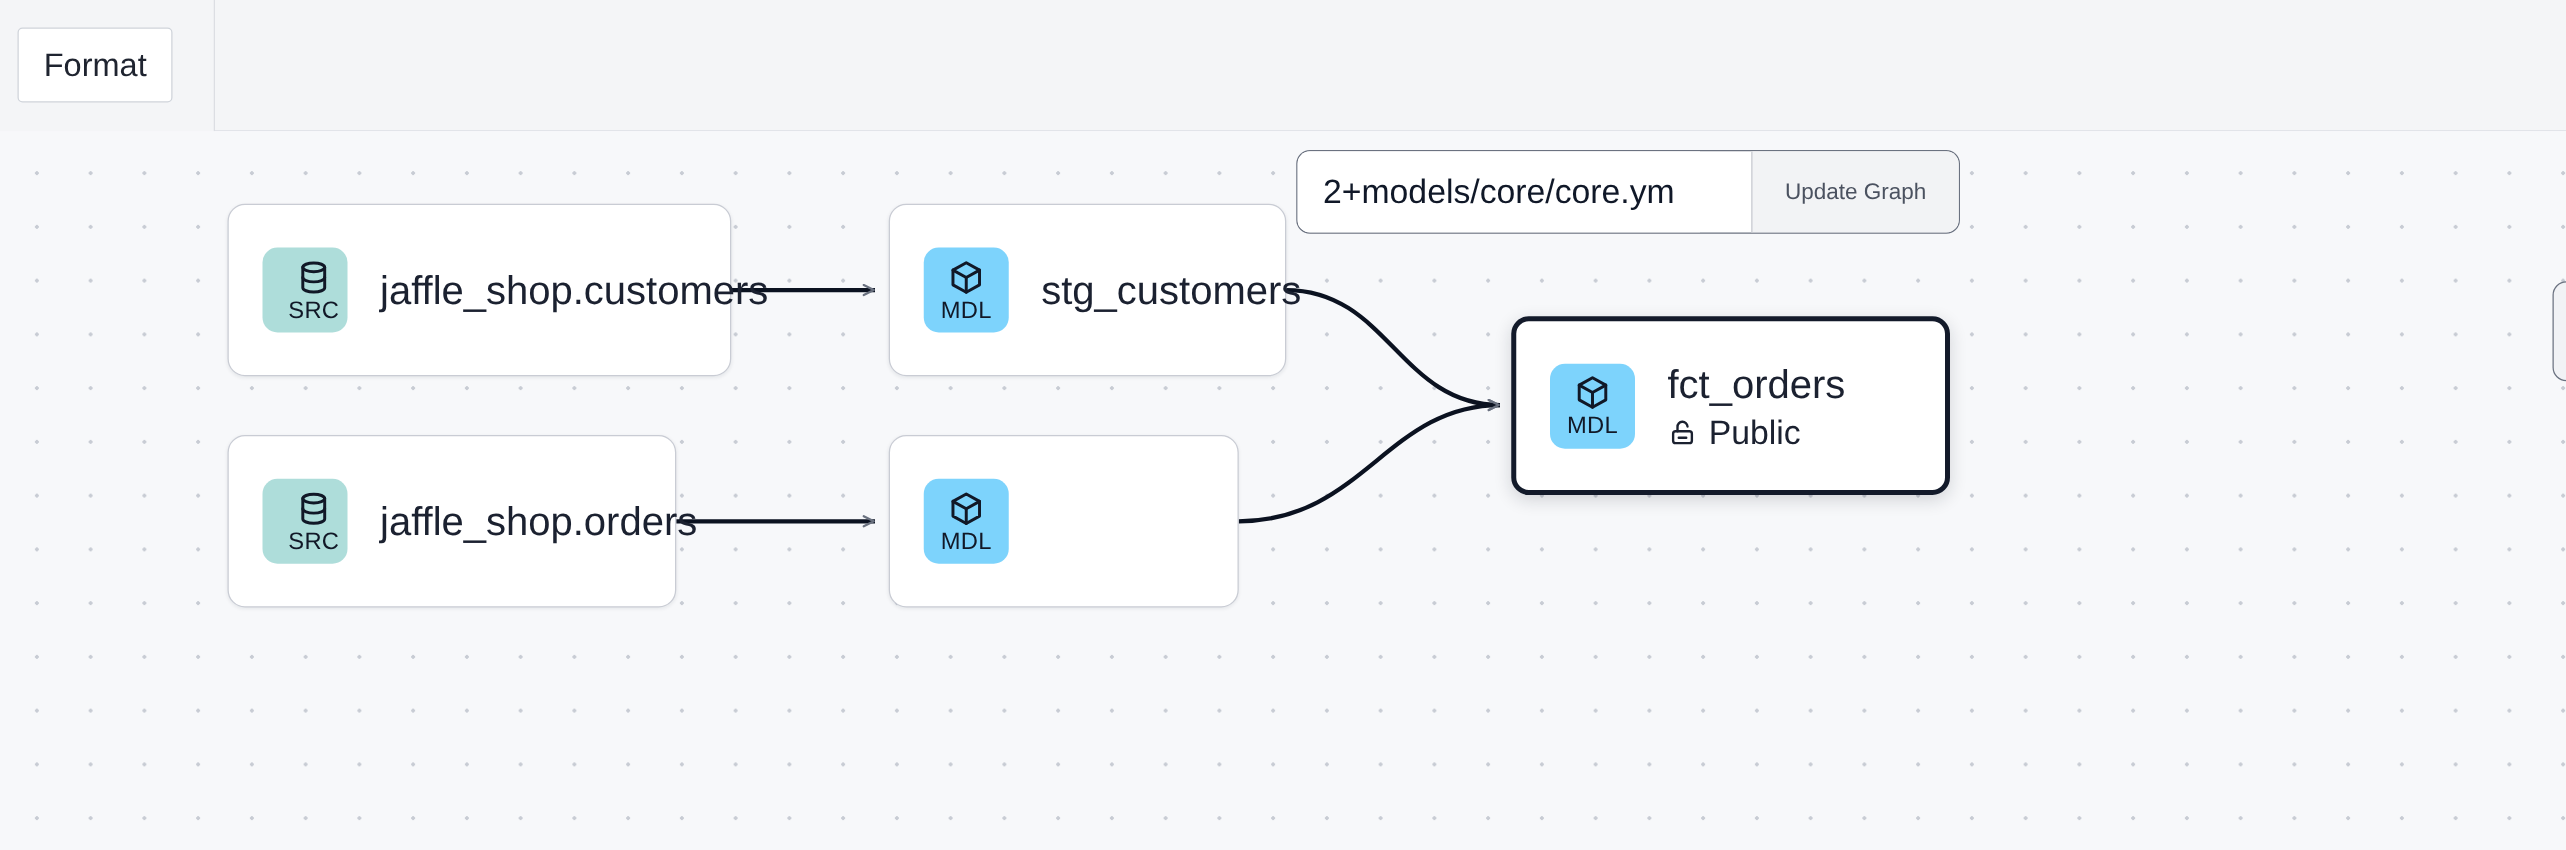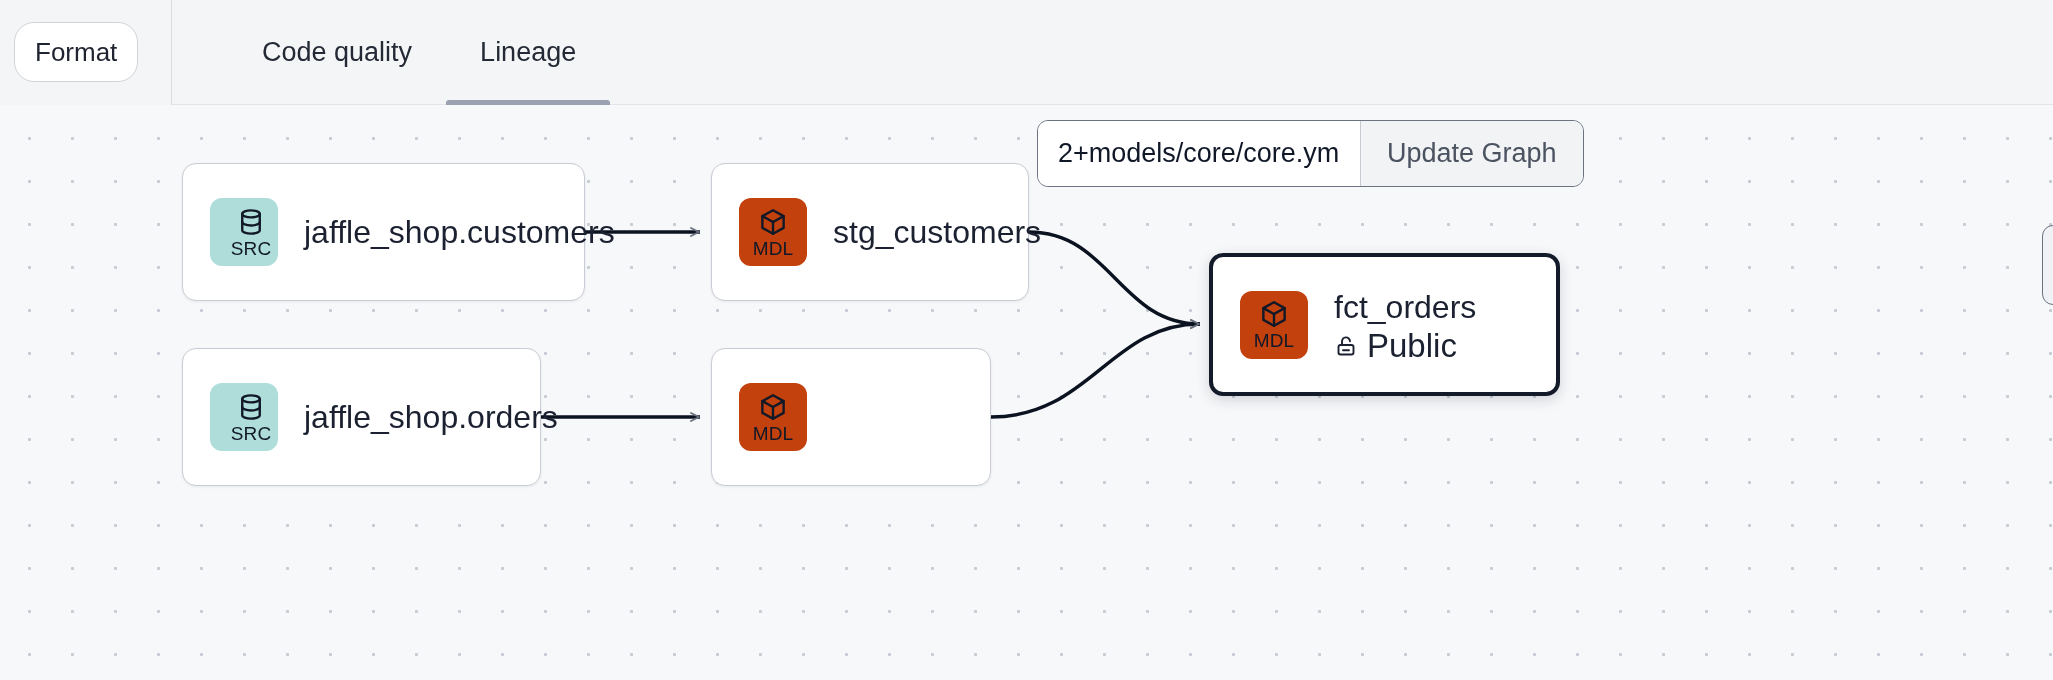--- a/index.html
+++ b/index.html
@@ -37,21 +37,21 @@
     display: flex;
     align-items: center;
     padding-left: 14px;
     border-right: 1px solid #dcdee3;
     background: #f4f5f7;
   }
 
   .format-button {
     background: #ffffff;
     border: 1.5px solid #cfd3da;
-    border-radius: 20px;
+    border-radius: 4px;
     height: 60px;
     padding: 0 20px;
     font-size: 26px;
     color: #1f2430;
     font-family: "Liberation Sans", sans-serif;
     display: flex;
     align-items: center;
     justify-content: center;
     cursor: pointer;
     white-space: nowrap;
@@ -128,21 +128,21 @@
     width: 68px;
     height: 68px;
     border-radius: 12px;
     display: flex;
     flex-direction: column;
     align-items: center;
     justify-content: center;
     flex: 0 0 auto;
   }
   .badge.src { background: #aeddda; padding-left: 14px; }
-  .badge.mdl { background: #c2410c; }
+  .badge.mdl { background: #7dd3fc; }
 
   .badge svg { display: block; }
 
   .badge-text {
     font-size: 19px;
     line-height: 19px;
     color: #111827;
     margin-top: 2px;
     letter-spacing: 0.2px;
     font-family: "Liberation Sans", sans-serif;
@@ -160,21 +160,21 @@
     line-height: 38px;
     color: #1b2130;
     white-space: nowrap;
   }
 
   .node-sub {
     margin-top: 4px;
     display: flex;
     align-items: center;
     gap: 9px;
-    font-size: 33px;
+    font-size: 27px;
     line-height: 32px;
     color: #1b2130;
     white-space: nowrap;
   }
 
   
   .search-bar {
     position: absolute;
     display: flex;
     align-items: stretch;
@@ -194,25 +194,26 @@
     color: #101828;
     padding: 0 20px;
     font-family: "Liberation Sans", sans-serif;
   }
 
   .update-graph-btn {
     border: none;
     border-left: 1.5px solid #c7cad1;
     background: #f2f3f5;
     color: #4b5260;
-    font-size: 27px;
+    font-size: 18px;
     padding: 0 26px;
     cursor: pointer;
     white-space: nowrap;
     font-family: "Liberation Sans", sans-serif;
+    margin-left: 41px;
   }
 
   
   .edge-panel {
     position: absolute;
     top: 120px;
     left: 2042px;
     width: 60px;
     height: 80px;
     background: #f1f2f5;
@@ -223,24 +224,20 @@
 </head>
 <body>
 
 <div id="app">
 
   <div class="toolbar">
     <div class="toolbar-left">
       <button class="format-button">Format</button>
     </div>
 
-    <div class="tabs">
-      <div class="tab">Code quality</div>
-      <div class="tab active">Lineage</div>
-    </div>
   </div>
 
   <div class="canvas">
 
     <svg class="edges-svg" viewBox="0 0 2053 575">
       <defs>
         <marker id="arrow" markerWidth="14" markerHeight="14" refX="11" refY="5" orient="auto" markerUnits="userSpaceOnUse">
           <path d="M 2 1 L 10 5 L 2 9" fill="none" stroke="#6b7280" stroke-width="1.8" stroke-linecap="round" stroke-linejoin="round"></path>
         </marker>
       </defs>

